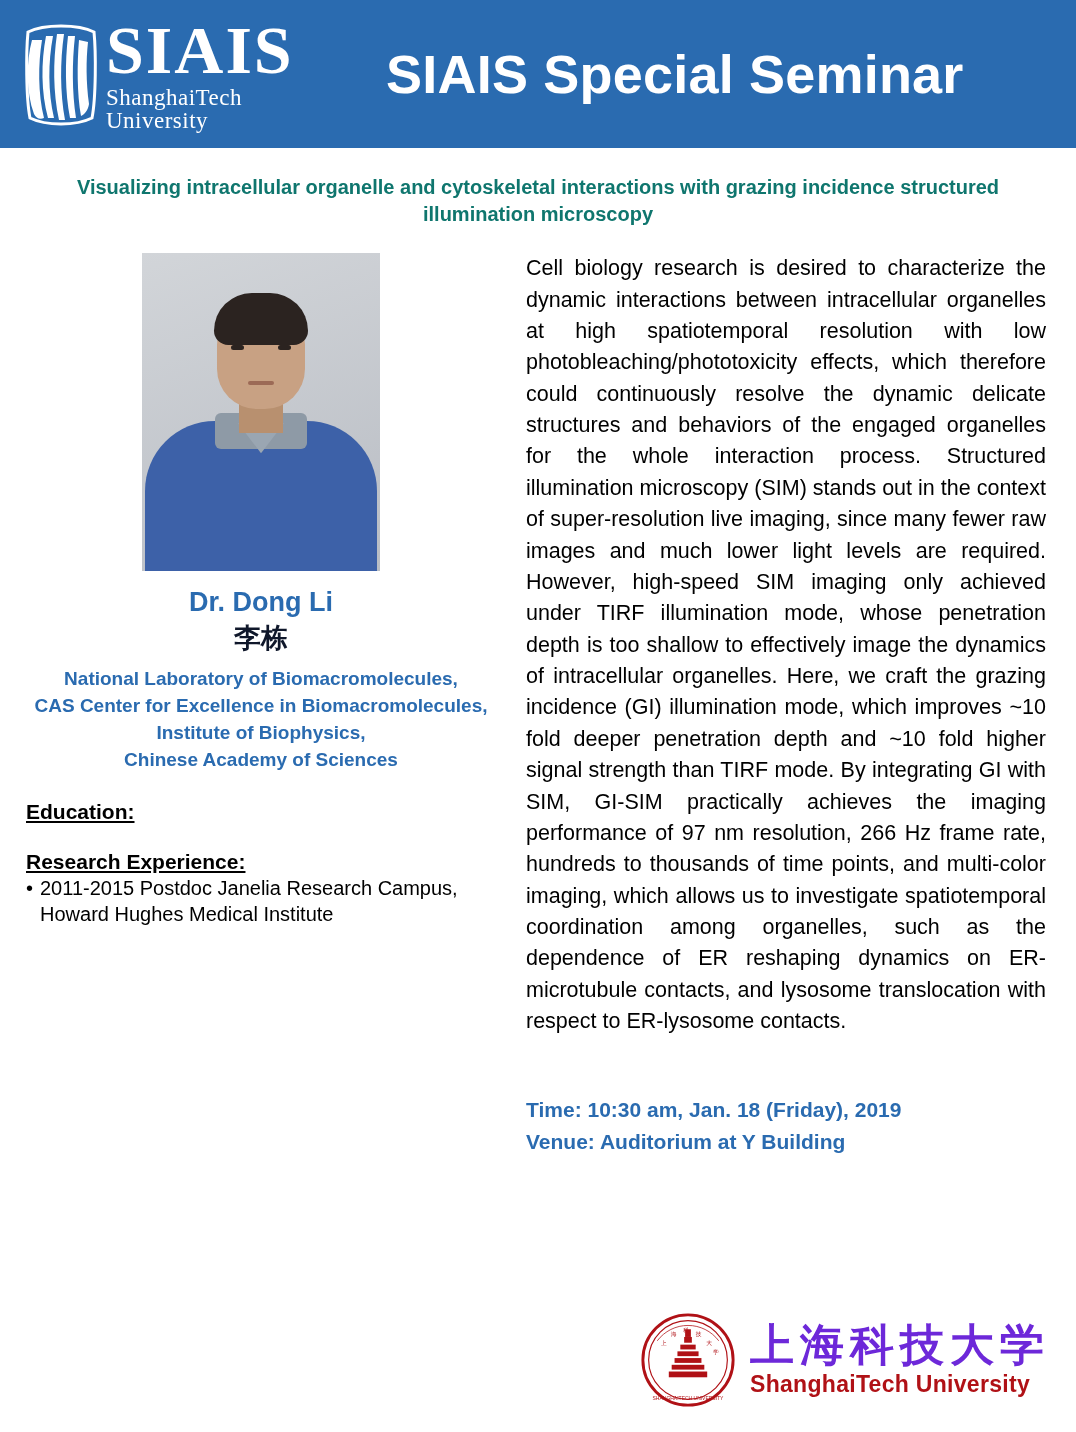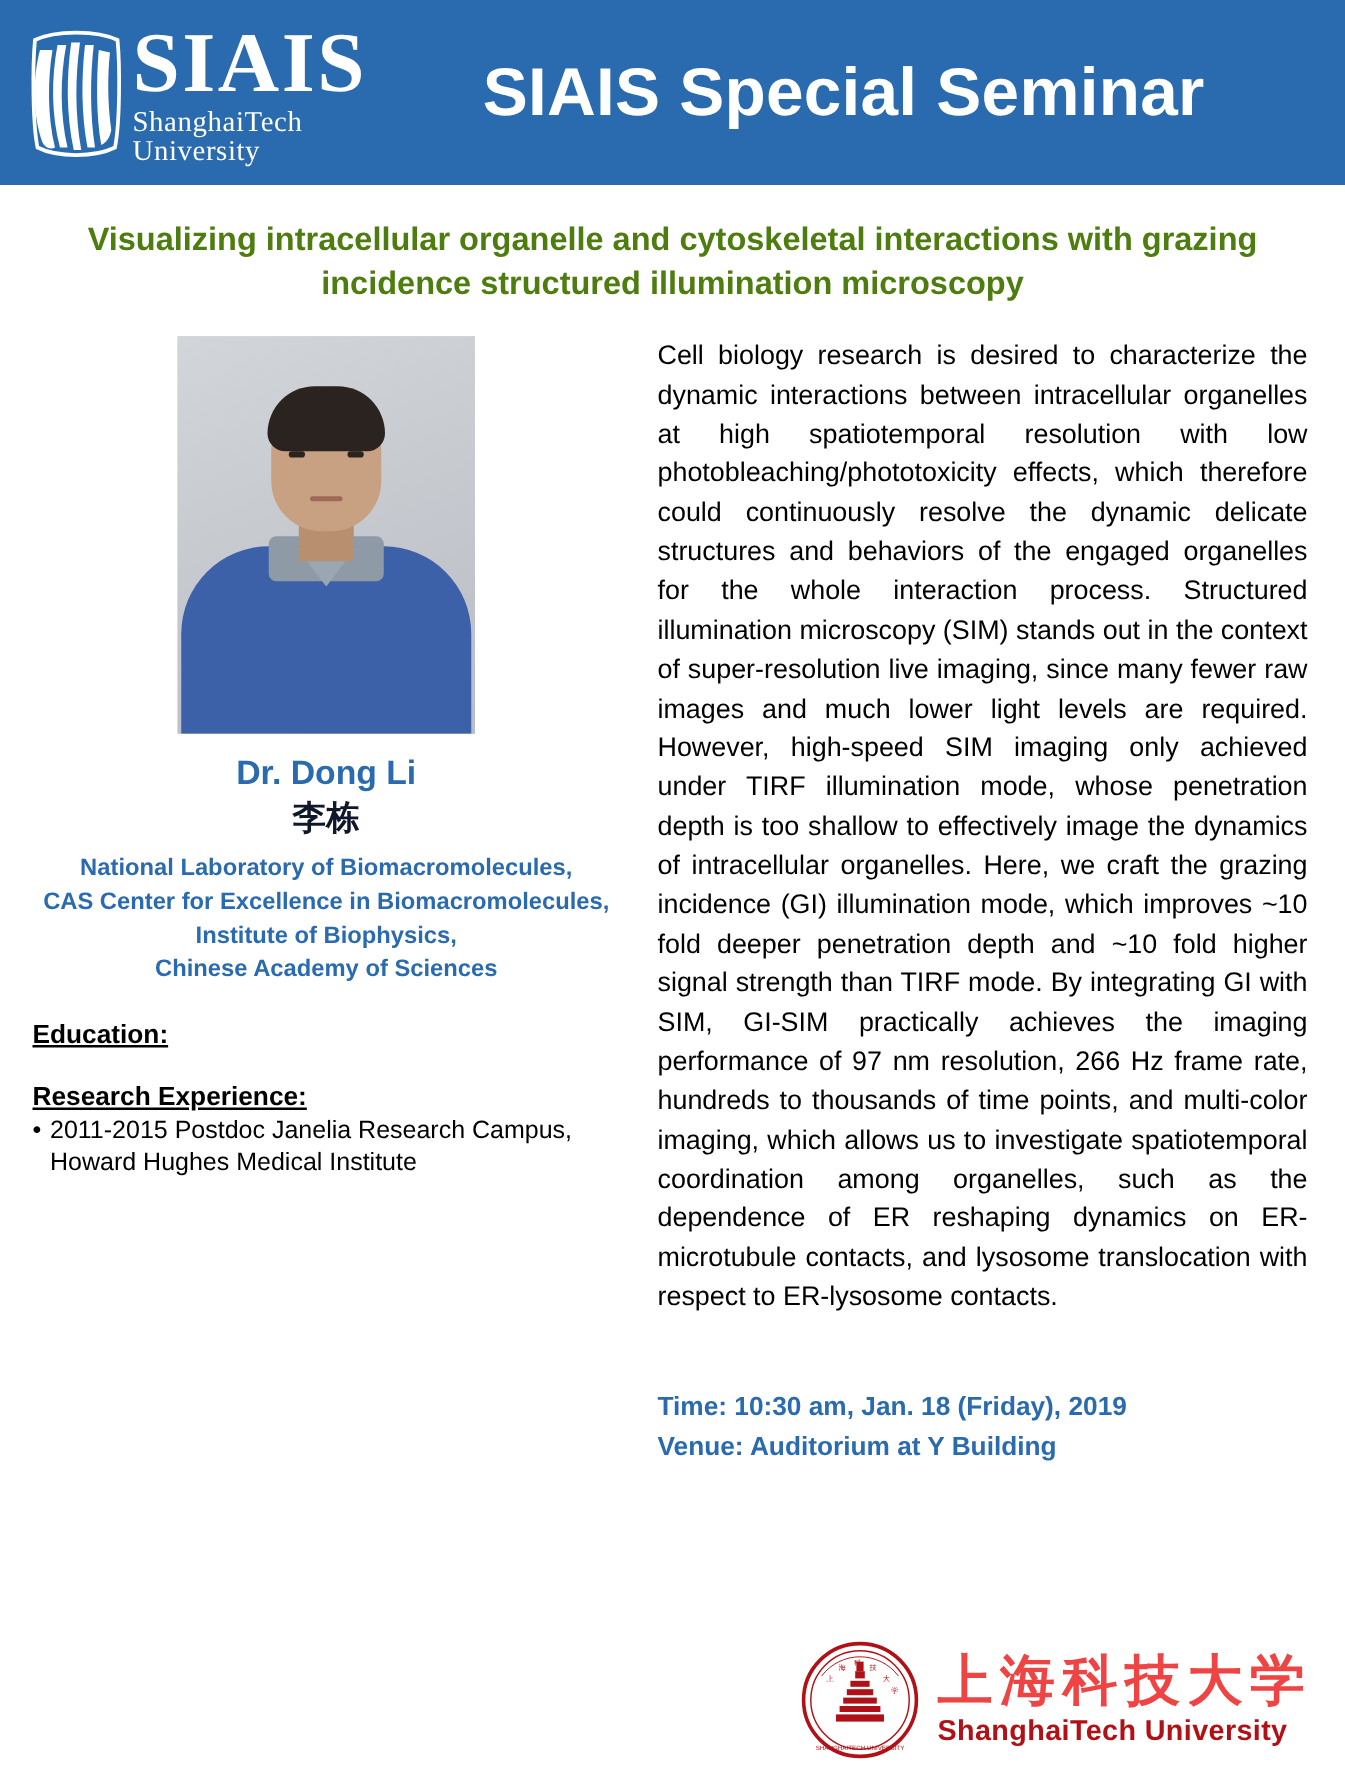--- a/index.html
+++ b/index.html
@@ -65,22 +65,22 @@
     text-align: center;
     color: #ffffff;
     font-size: 54px;
     font-weight: bold;
     padding-right: 20px;
     letter-spacing: 0.2px;
   }
 
   
   .seminar-title {
-    color: #4d7c0f;
-    font-size: 26px;
+    color: #0f766e;
+    font-size: 20px;
     font-weight: bold;
     text-align: center;
     line-height: 1.33;
     margin: 26px 62px 0 62px;
   }
 
   
   .content {
     display: flex;
     margin-top: 26px;
@@ -255,21 +255,21 @@
   .footer-seal {
     width: 96px;
     height: 96px;
     margin-right: 14px;
     flex: 0 0 auto;
   }
   .footer-text {
     text-align: left;
   }
   .footer-cn {
-    color: #ef4444;
+    color: #6d28d9;
     font-size: 44px;
     font-weight: bold;
     letter-spacing: 6px;
     line-height: 1.05;
     font-family: "DejaVu Sans", sans-serif;
     text-align: right;
   }
   .footer-en {
     color: #b01116;
     font-size: 23px;

